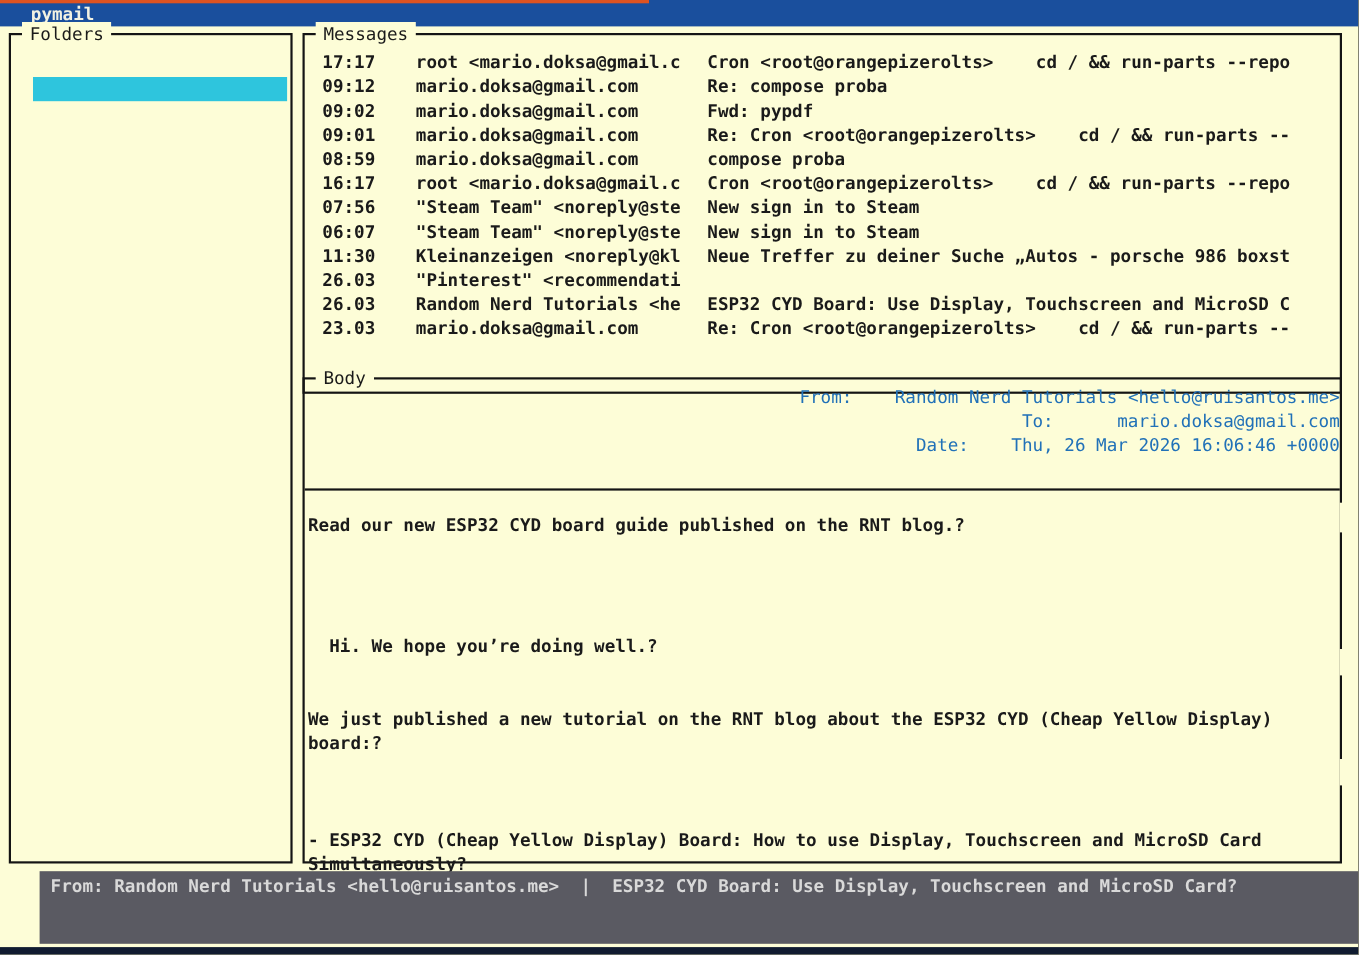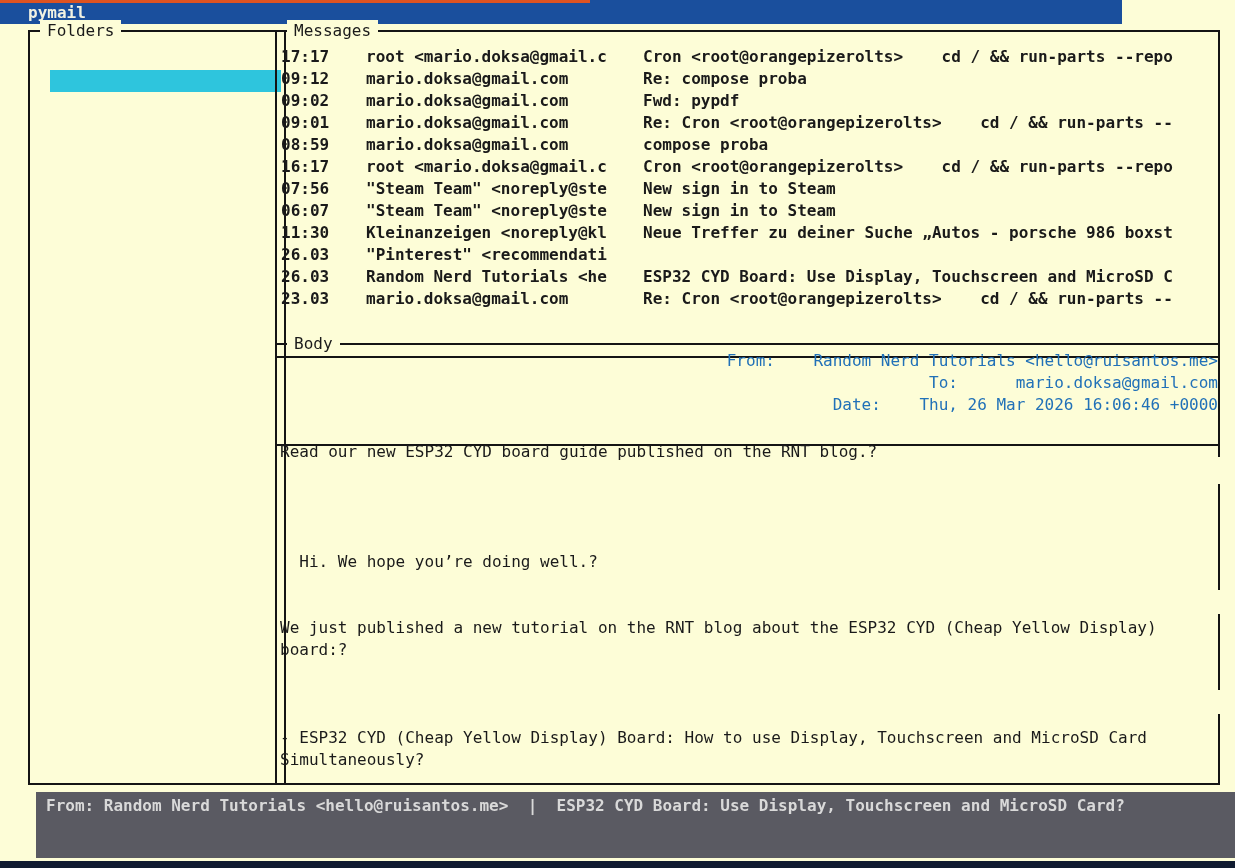--- a/index.html
+++ b/index.html
@@ -16,50 +16,50 @@
     --text_black:#1A1A1A;
   }
   html,body{margin:0;padding:0;background:#222;}
   .screen{
     position:relative;width:1235px;height:868px;overflow:hidden;
     background:var(--panel_bg);
     font-family:"DejaVu Sans Mono","Liberation Mono",monospace;
     font-size:16px;color:var(--text_black);
   }
   
-  .titlebar{position:absolute;left:0;top:0;width:1122px;height:24px;background:var(--titlebar_blue);}
+  .titlebar{position:absolute;left:0;top:0;width:1235px;height:24px;background:var(--titlebar_blue);}
   .tab-accent{position:absolute;left:0;top:0;width:590px;height:3px;background:var(--tab_accent_orange);}
   .app-title{position:absolute;left:28px;top:1px;line-height:23px;color:#F2F2E2;font-weight:bold;}
   
   .panel{position:absolute;border:2px solid var(--border_black);box-sizing:border-box;}
   .panel-title{
     position:absolute;top:-12px;left:10px;background:var(--panel_bg);
     padding:0 7px;line-height:21px;color:var(--text_black);white-space:pre;
   }
   
-  .folders-panel{left:8px;top:30px;width:258px;height:755px;margin-left:20px;}
+  .folders-panel{left:8px;top:30px;width:258px;height:755px;}
   .folder-list{padding-top:16px;}
   .folder-row{height:22px;line-height:22px;margin-left:20px;margin-right:3px;white-space:pre;overflow:hidden;}
   .folder-row.selected{background:var(--selection_cyan);}
   
   .messages-panel{left:275px;top:30px;width:945px;height:328px;}
   .message-list{padding-top:14px;}
-  .message-row{display:flex;height:22px;line-height:22px;padding-left:4px;font-weight:bold;white-space:pre;overflow:hidden;}
+  .message-row{display:flex;height:22px;line-height:22px;padding-left:16px;font-weight:bold;white-space:pre;overflow:hidden;}
   .msg-time{flex:none;width:85px;}
   .msg-from{flex:none;width:265px;overflow:hidden;}
-  .msg-subject{flex:1;overflow:hidden;margin-left:12px;}
+  .msg-subject{flex:1;overflow:hidden;}
   
   .body-panel{left:275px;top:343px;width:945px;height:442px;}
   .body-headers{padding-top:5px;color:var(--header_blue);}
   .hline{height:22px;line-height:22px;white-space:pre;overflow:hidden;text-align:right;}
   .body-divider{position:absolute;left:0;right:0;top:99px;height:2px;background:var(--border_black);}
   .body-text{
-    position:absolute;left:3px;right:3px;top:96px;margin:0;
+    position:absolute;left:3px;right:3px;top:122px;margin:0;
     font-family:"DejaVu Sans Mono","Liberation Mono",monospace;
-    font-size:16px;line-height:22px;color:var(--text_black);white-space:pre-wrap;
+    font-size:16px;line-height:22px;color:var(--text_black);white-space:pre-wrap;font-weight:bold;
   }
   .sb-gap{position:absolute;right:-2px;width:2px;background:var(--panel_bg);}
   .sb-gap.g1{top:112px;height:27px;}
   .sb-gap.g2{top:245px;height:24px;}
   .sb-gap.g3{top:345px;height:24px;}
   
   .statusbar{position:absolute;left:0;top:792px;width:1223px;height:66px;background:var(--statusbar_gray);font-weight:bold;margin-left:36px;}
   .status-line{position:absolute;left:10px;top:3px;line-height:22px;color:var(--status_text);white-space:pre;}
   .hotkey-line{position:absolute;left:10px;top:43px;line-height:22px;white-space:pre;}
   .bottom-edge{position:absolute;left:0;top:861px;width:1235px;height:7px;background:var(--bottom_edge_navy);}

